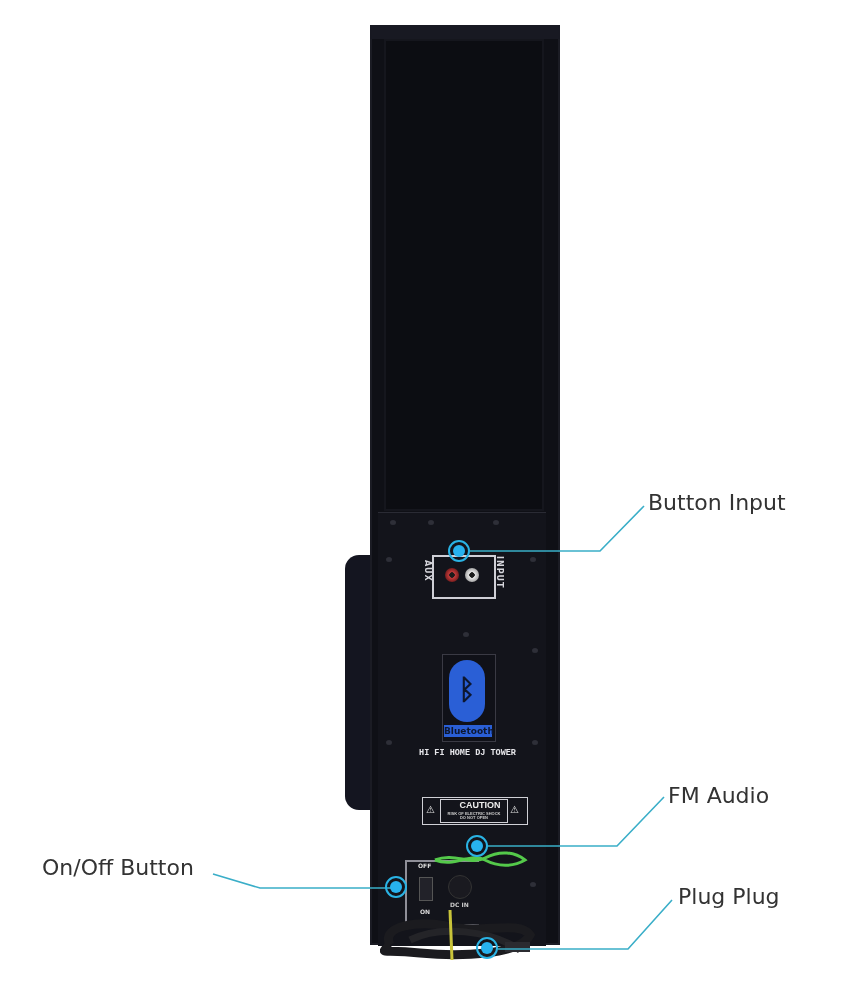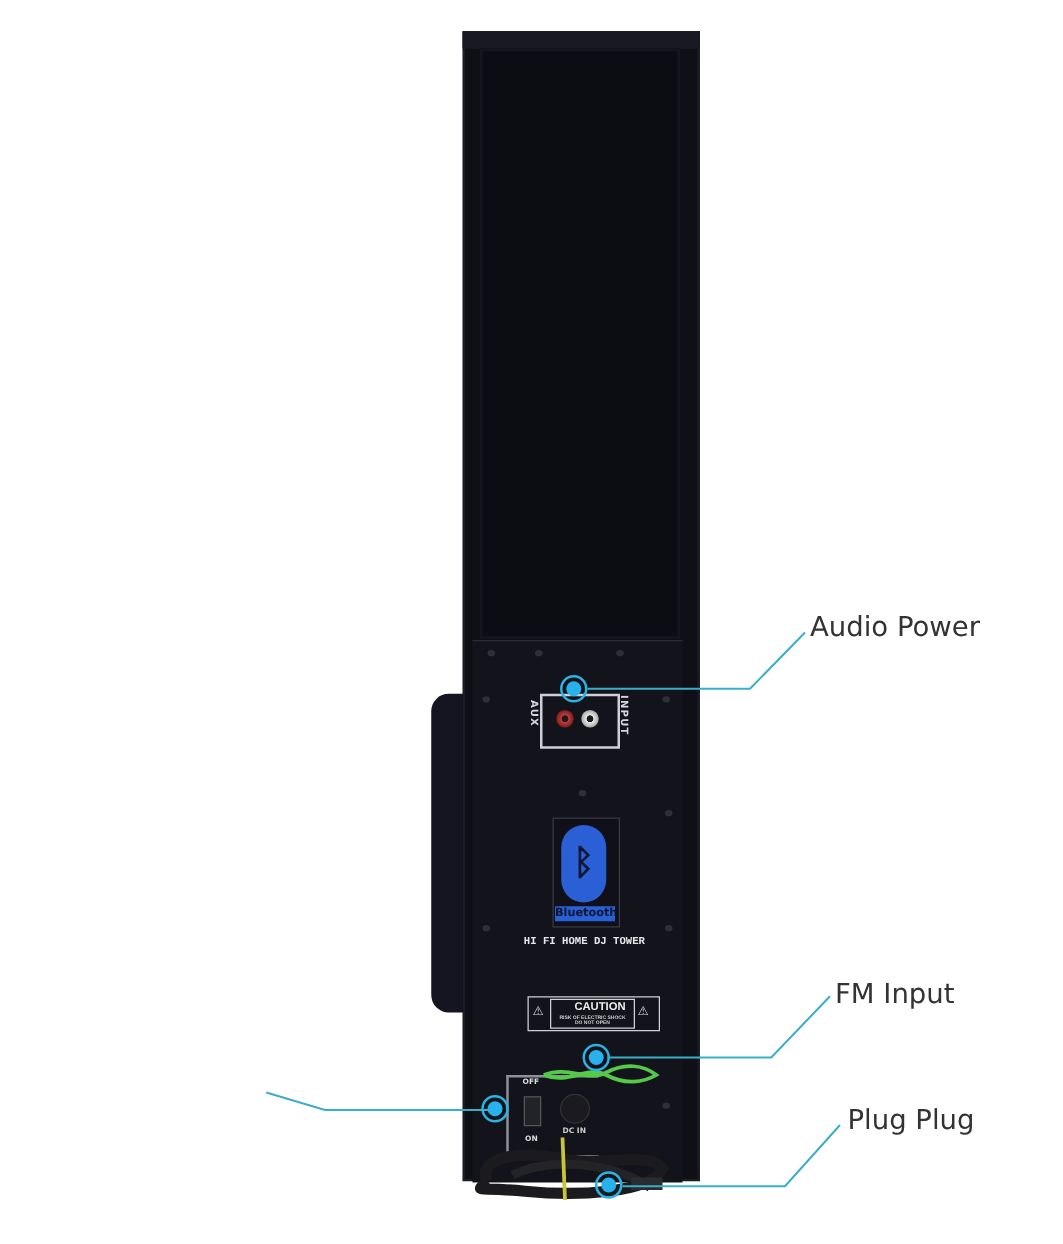--- a/index.html
+++ b/index.html
@@ -133,16 +133,17 @@
     <polyline points="486,846 617,846 664,797" fill="none" stroke="#3aaec8" stroke-width="1.6"></polyline>
     <polyline points="213,874 260,888 395,888" fill="none" stroke="#3aaec8" stroke-width="1.6"></polyline>
     <polyline points="498,949 628,949 672,900" fill="none" stroke="#3aaec8" stroke-width="1.6"></polyline>
   </svg>
 
   <div class="dot" style="left:448px;top:540px"></div>
   <div class="dot" style="left:466px;top:835px"></div>
   <div class="dot" style="left:385px;top:876px"></div>
   <div class="dot" style="left:476px;top:937px"></div>
 
-  <div class="label" style="left:648px;top:490px">Audio Power</div>
-  <div class="label" style="left:668px;top:783px">FM Input</div>
+  <div class="label" style="left:648px;top:490px">Button Input</div>
+  <div class="label" style="left:668px;top:783px">FM Audio</div>
+  <div class="label" style="left:42px;top:855px">On/Off Button</div>
   <div class="label" style="left:678px;top:884px">Plug Plug</div>
 </div>
 
 </body></html>

